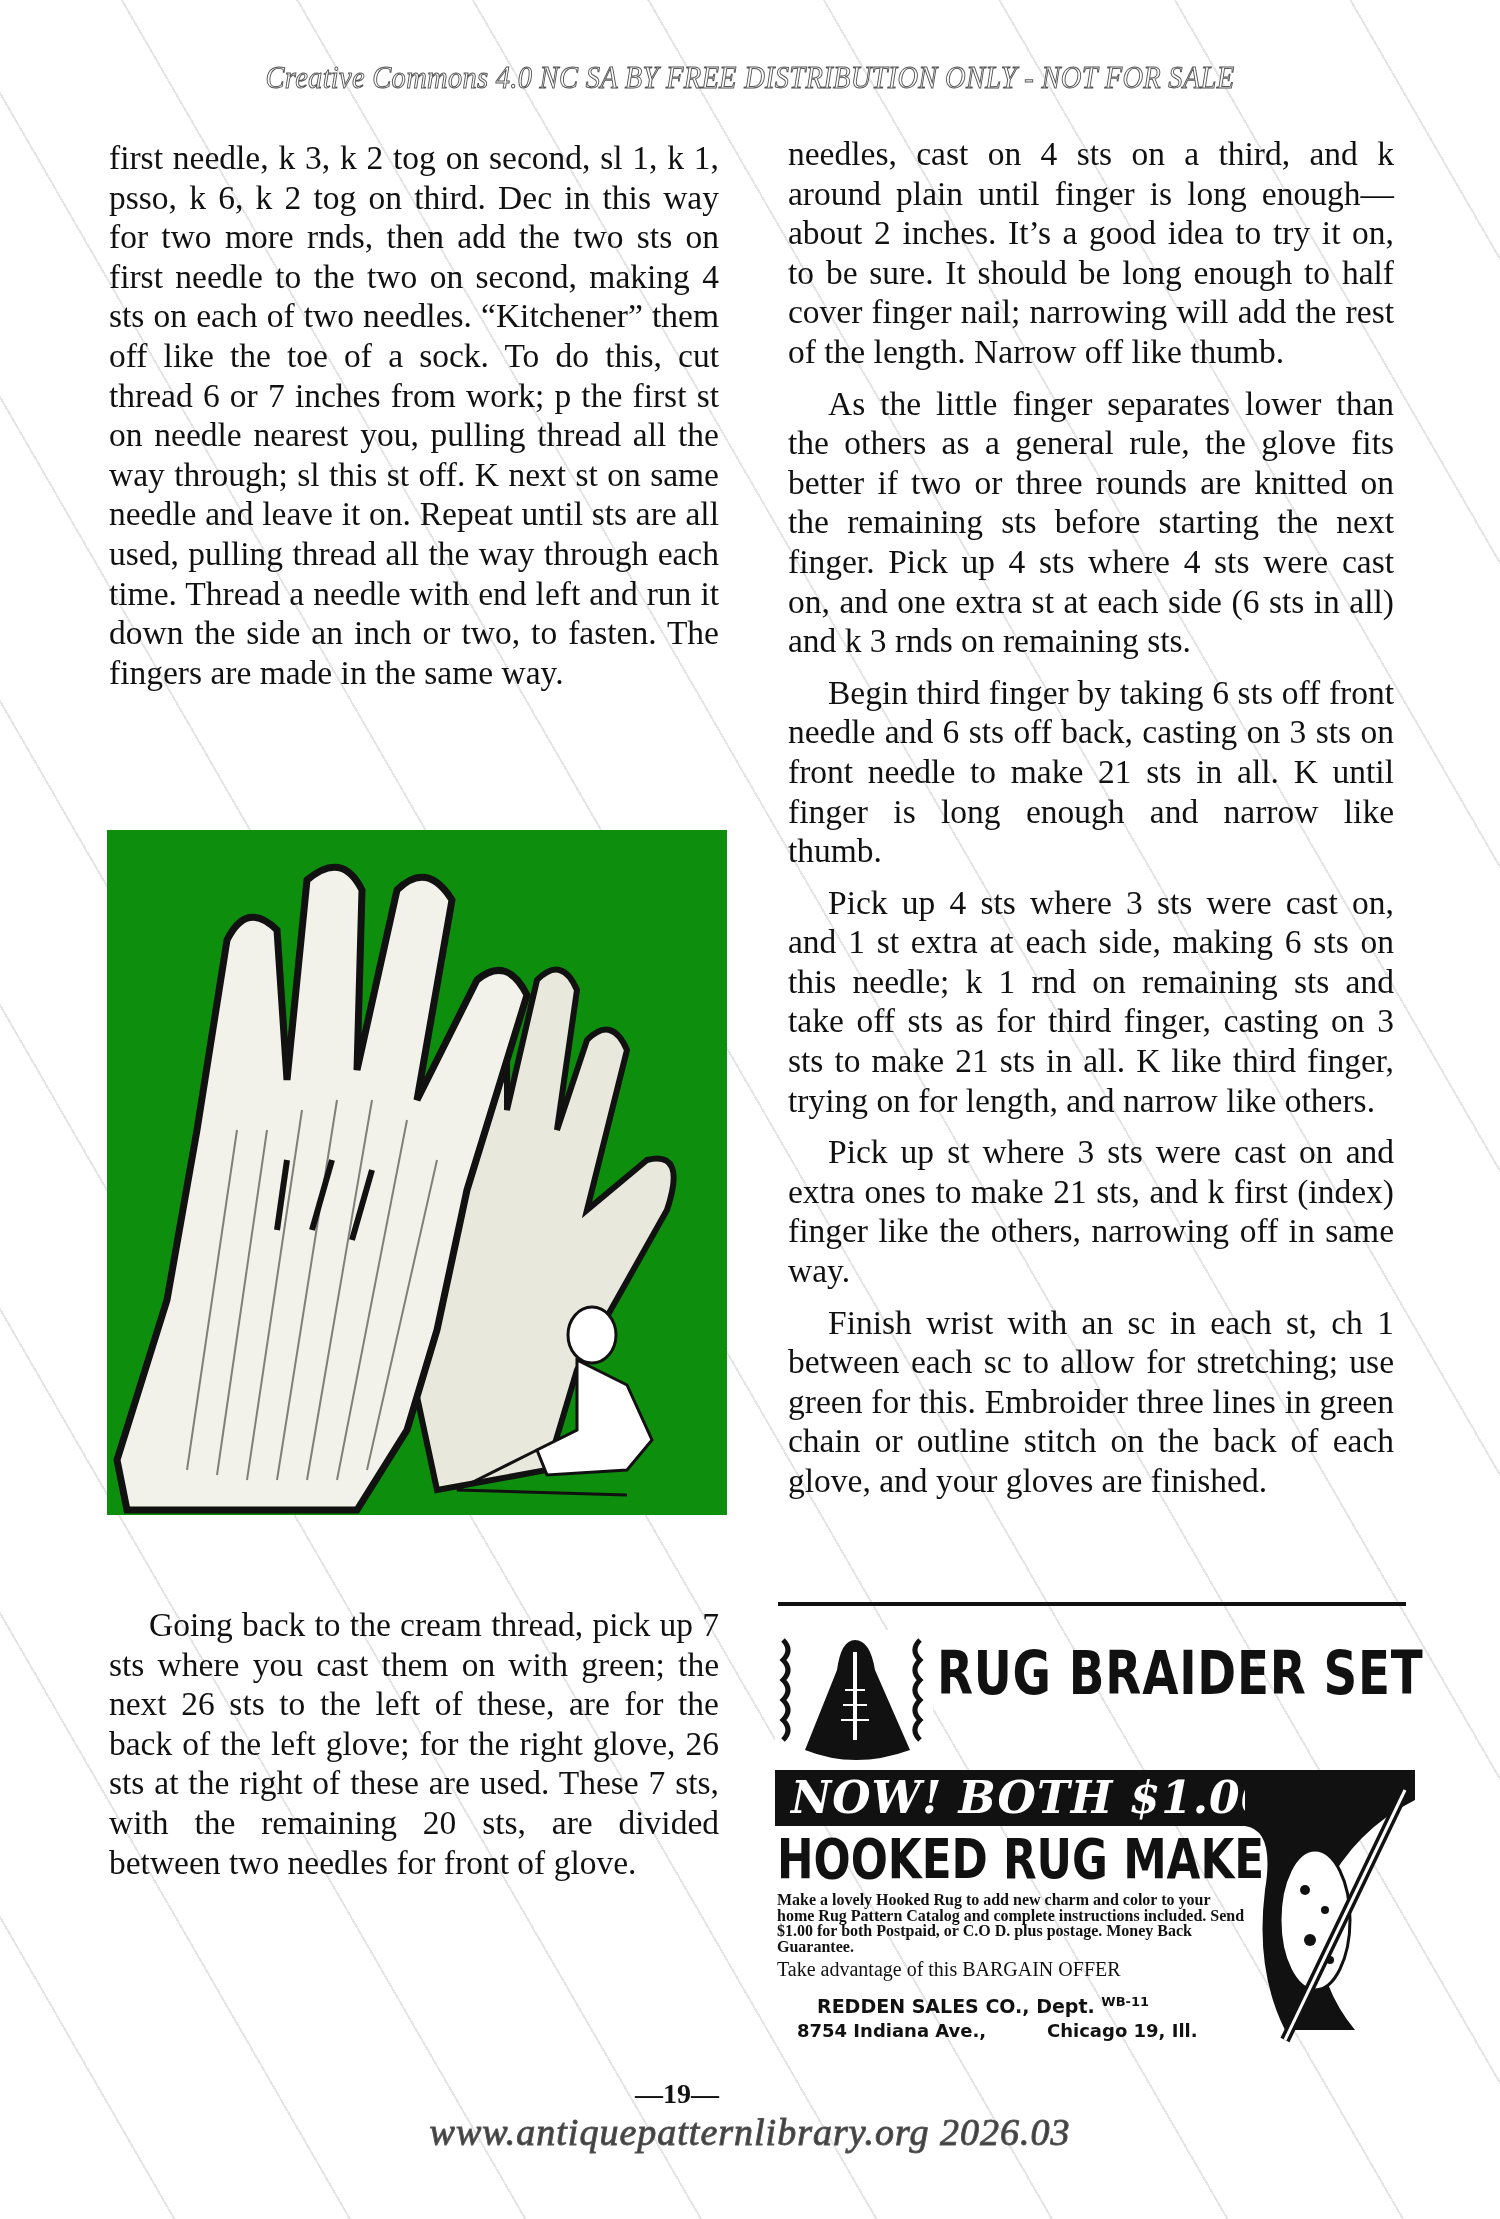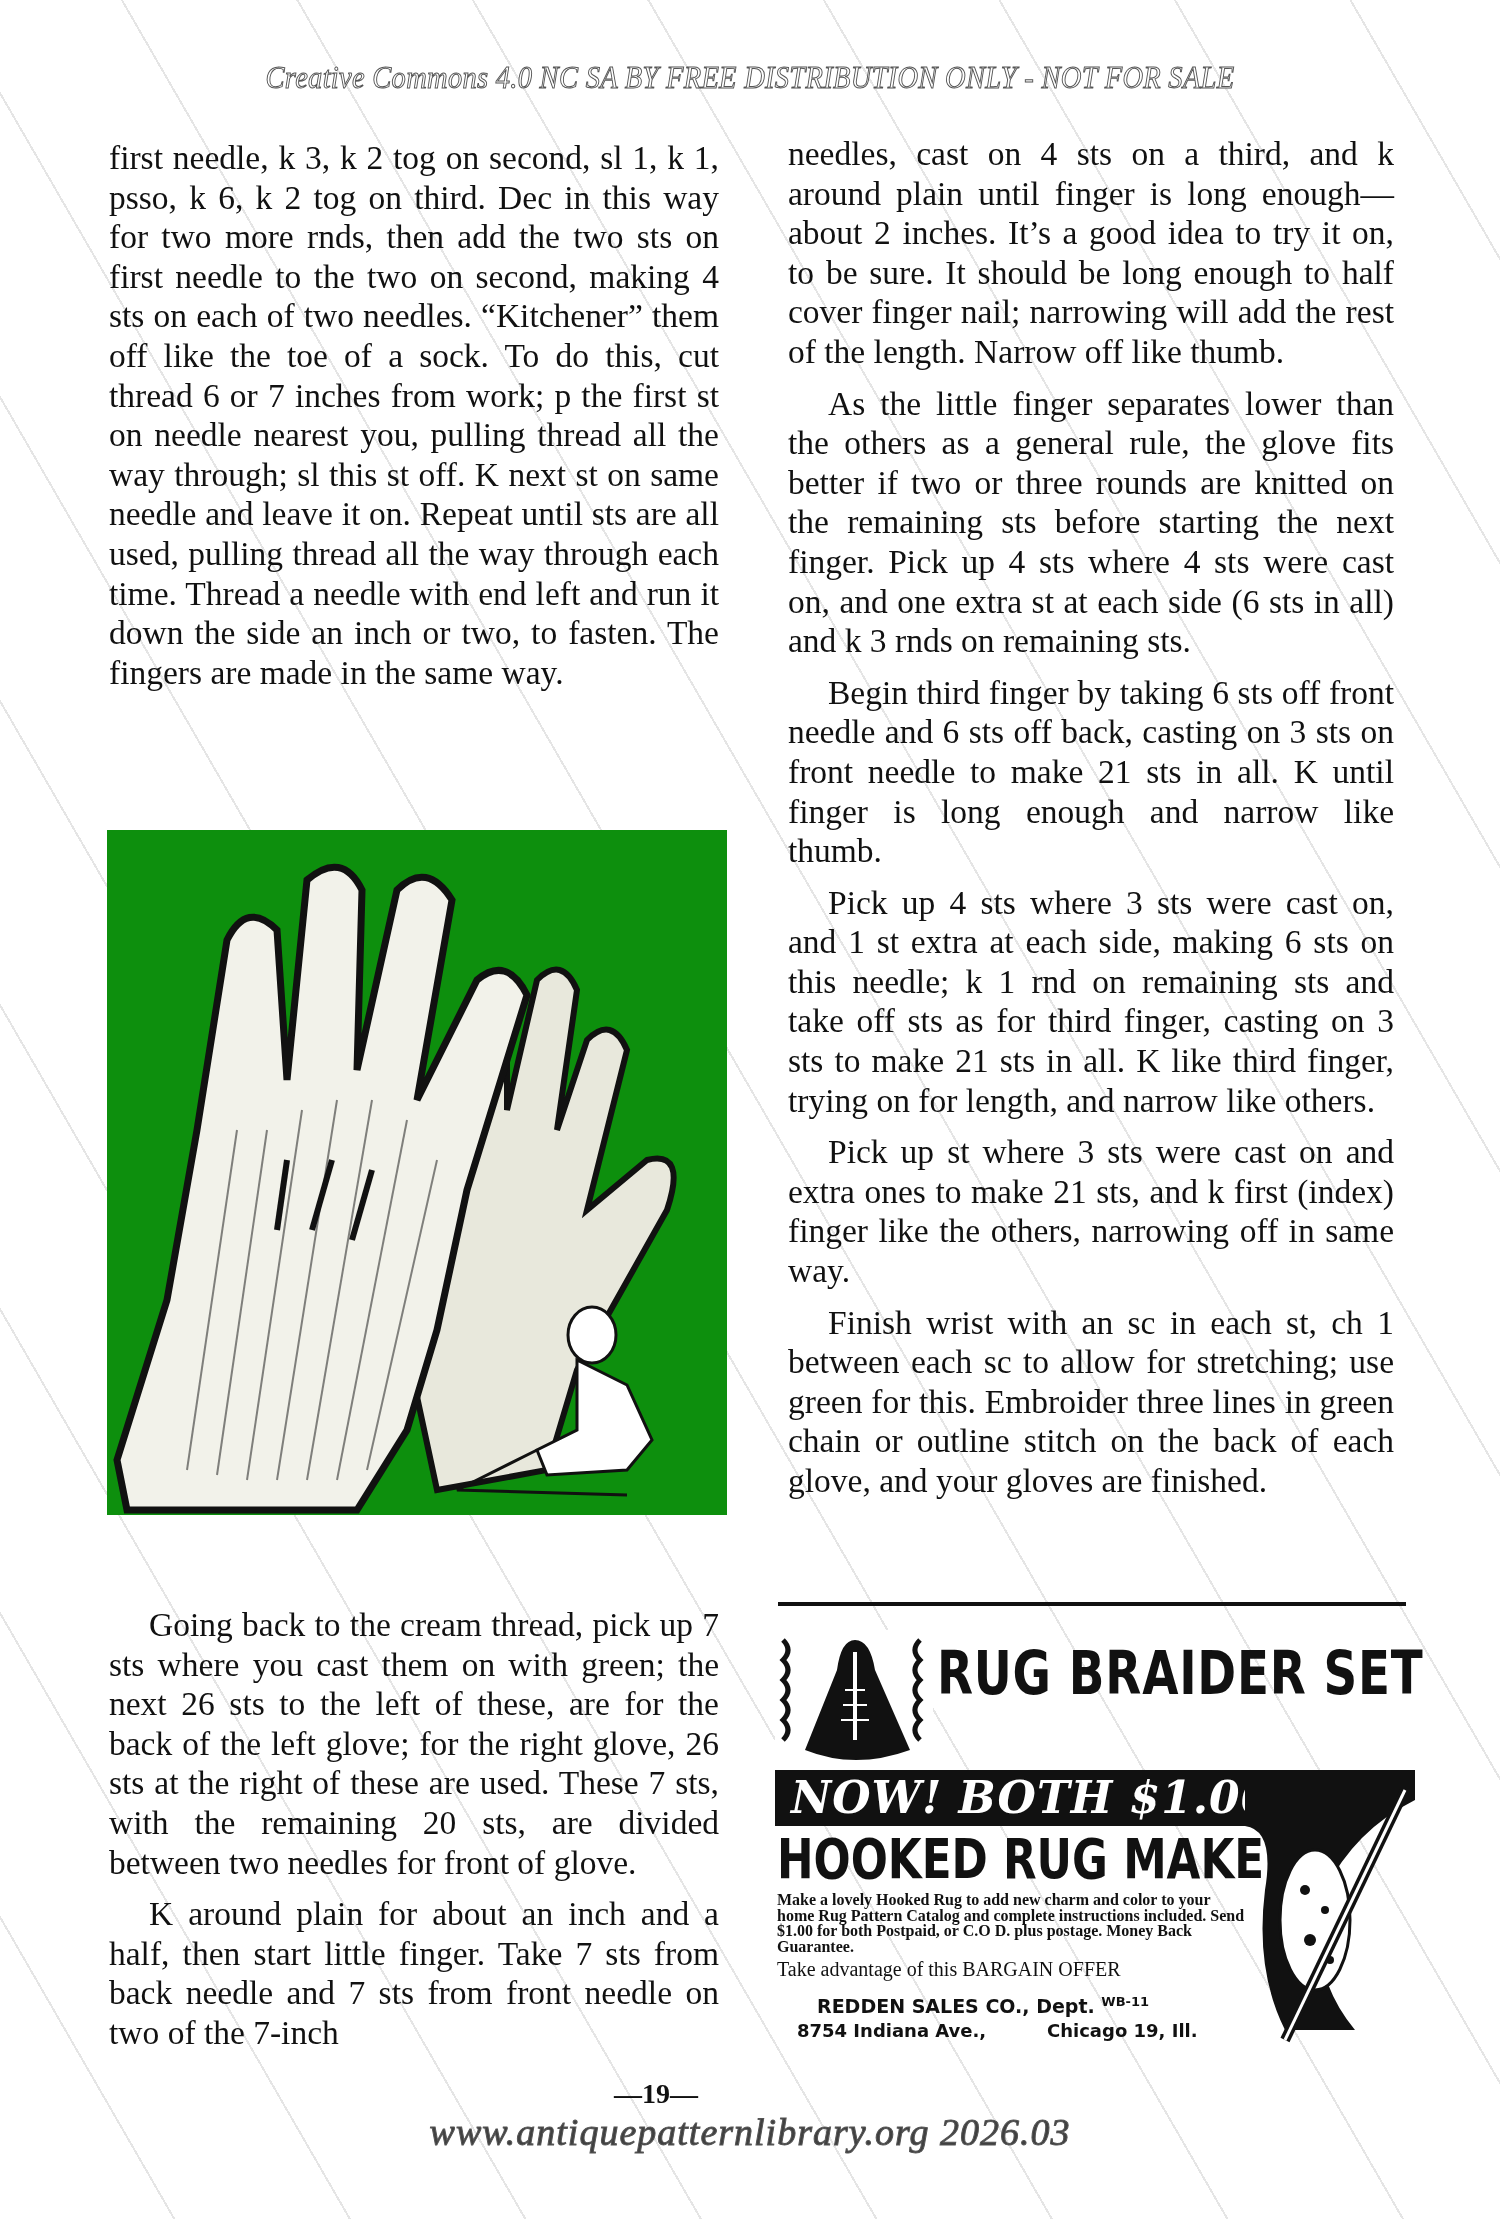--- a/index.html
+++ b/index.html
@@ -36,21 +36,21 @@
   .ad-banner span { position: absolute; left: 16px; top: 2px; font-family: "DejaVu Serif", serif; font-style: italic; font-weight: bold; font-size: 44px; letter-spacing: 1px; white-space: nowrap; }
   .ad-title2 { position: absolute; left: 2px; top: 196px; font-size: 56px; font-weight: 900; transform: scaleX(0.78); transform-origin: left; white-space: nowrap; font-family: "DejaVu Sans", sans-serif; }
   .ad-body2 { position: absolute; left: 2px; top: 262px; width: 470px; font-family: "Liberation Serif", serif; font-weight: bold; font-size: 16px; line-height: 15.5px; }
   .ad-offer { position: absolute; left: 2px; top: 328px; font-family: "Liberation Serif", serif; font-size: 20px; white-space: nowrap; }
   .ad-company { position: absolute; left: 42px; top: 364px; font-family: "DejaVu Sans", sans-serif; font-weight: 900; font-size: 19px; white-space: nowrap; }
   .ad-company sup { font-size: 13px; }
   .ad-address { position: absolute; left: 22px; top: 390px; width: 480px; font-family: "DejaVu Sans", sans-serif; font-weight: 900; font-size: 18px; white-space: nowrap; }
   .ad-address .city { position: absolute; left: 250px; }
   .ad-braider-art { position: absolute; left: 0; top: 0; width: 158px; height: 140px; }
   .ad-hook-art { position: absolute; left: 470px; top: 140px; width: 170px; height: 280px; }
-  .page-number { position: absolute; top: 2078px; left: 0; width: 1312px; text-align: center; font-family: "Liberation Serif", serif; font-weight: bold; font-size: 28px; }
+  .page-number { position: absolute; top: 2078px; left: 0; width: 1312px; text-align: center; font-family: "Liberation Serif", serif; font-weight: bold; font-size: 28px; padding-left: 21px; }
   .footer-url {
     position: absolute; top: 2110px; left: 0; width: 1500px; text-align: center;
     font-family: "Liberation Serif", serif; font-style: italic; font-size: 38px;
     color: #404040; -webkit-text-stroke: 1px #555; letter-spacing: 1px;
   }
 </style>
 </head>
 <body>
 
 <div class="watermark-lines"></div>
@@ -84,21 +84,20 @@
     <g stroke="#111" stroke-width="3" fill="#fff">
       <ellipse cx="485" cy="505" rx="24" ry="28"></ellipse>
       <path d="M470 530 L520 555 L545 610 L520 640 L440 645 L430 620 L470 600 Z"></path>
       <path d="M430 620 L350 660 L520 665" fill="none"></path>
     </g>
   </svg>
 </div>
 
 <div class="col col-left-bottom">
   <p class="indent">Going back to the cream thread, pick up 7 sts where you cast them on with green; the next 26 sts to the left of these, are for the back of the left glove; for the right glove, 26 sts at the right of these are used. These 7 sts, with the remaining 20 sts, are divided between two needles for front of glove.</p>
-  <p class="indent">K around plain for about an inch and a half, then start little finger. Take 7 sts from back needle and 7 sts from front needle on two of the 7-inch</p>
 </div>
 
 <div class="col col-right">
   <p>needles, cast on 4 sts on a third, and k around plain until finger is long enough—about 2 inches. It’s a good idea to try it on, to be sure. It should be long enough to half cover finger nail; narrowing will add the rest of the length. Narrow off like thumb.</p>
   <p class="indent">As the little finger separates lower than the others as a general rule, the glove fits better if two or three rounds are knitted on the remaining sts before starting the next finger. Pick up 4 sts where 4 sts were cast on, and one extra st at each side (6 sts in all) and k 3 rnds on remaining sts.</p>
   <p class="indent">Begin third finger by taking 6 sts off front needle and 6 sts off back, casting on 3 sts on front needle to make 21 sts in all. K until finger is long enough and narrow like thumb.</p>
   <p class="indent">Pick up 4 sts where 3 sts were cast on, and 1 st extra at each side, making 6 sts on this needle; k 1 rnd on remaining sts and take off sts as for third finger, casting on 3 sts to make 21 sts in all. K like third finger, trying on for length, and narrow like others.</p>
   <p class="indent">Pick up st where 3 sts were cast on and extra ones to make 21 sts, and k first (index) finger like the others, narrowing off in same way.</p>
   <p class="indent">Finish wrist with an sc in each st, ch 1 between each sc to allow for stretching; use green for this. Embroider three lines in green chain or outline stitch on the back of each glove, and your gloves are finished.</p>
 </div>

